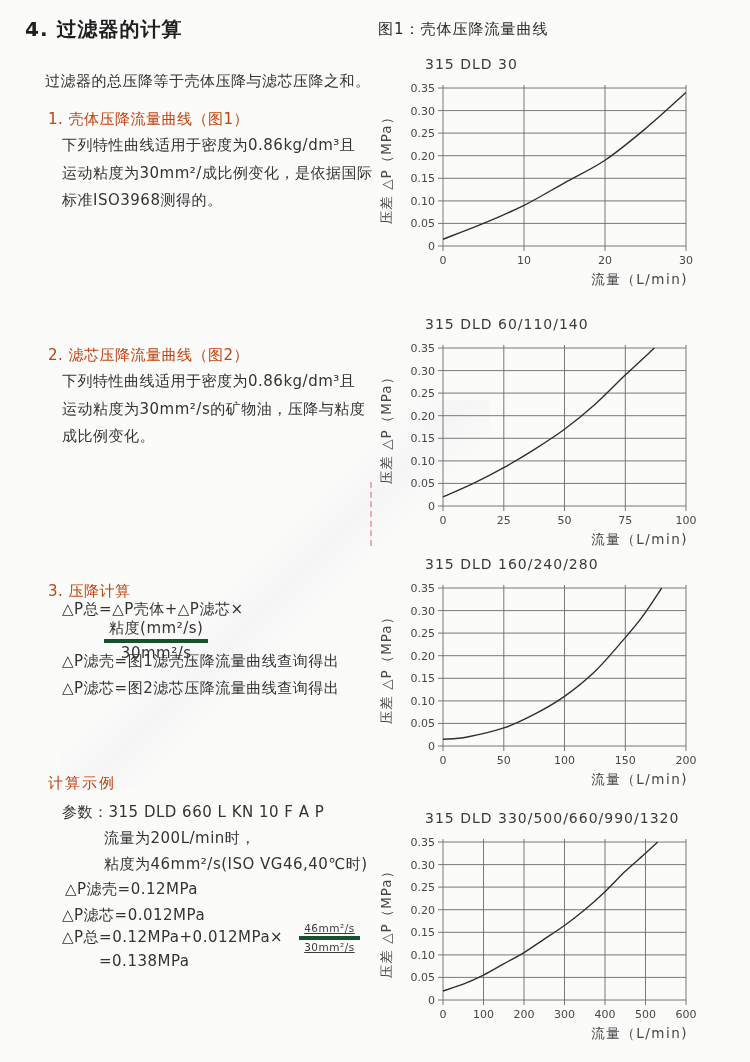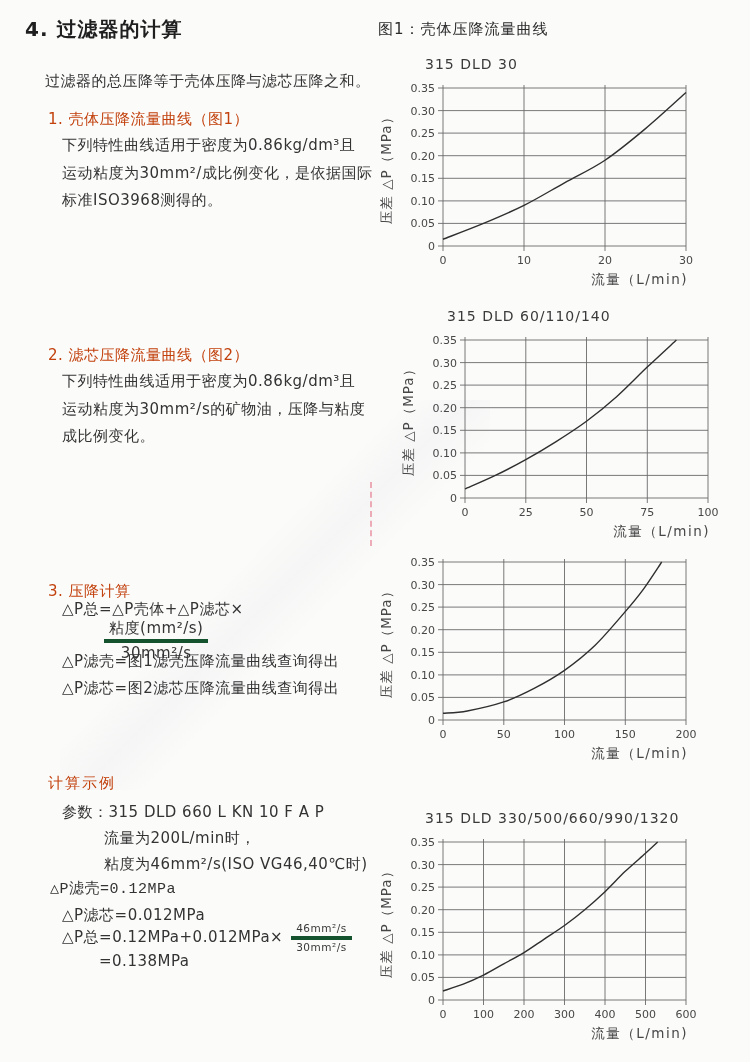--- a/index.html
+++ b/index.html
@@ -9,21 +9,21 @@
     font-family:"DejaVu Sans","Liberation Sans",sans-serif;
   }
   .abs{position:absolute;white-space:nowrap;}
   .doc-title{font-size:20px;font-weight:600;letter-spacing:1px;color:#1f1f1f;}
   .body-txt{font-size:15px;color:#333;letter-spacing:0.5px;}
   .sec-h{font-size:15px;color:#c2410c;letter-spacing:0.5px;}
   .sec-line{font-size:15px;color:#333;letter-spacing:0.5px;line-height:27.5px;}
   .frac{display:inline-block;text-align:center;vertical-align:middle;margin-left:7px;line-height:1.25;}
   .frac .num{display:block;border-bottom:4px solid #14532d;padding:0 5px 1px;}
   .frac .den{display:block;padding-top:1px;}
-  .frac-sm{font-size:10.5px;line-height:1.2;margin-left:8px;vertical-align:middle;color:#3a3a3a;}
+  .frac-sm{font-size:10.5px;line-height:1.2;margin-left:16px;vertical-align:middle;color:#3a3a3a;text-decoration:underline;}
   .formula-row{font-size:15px;color:#333;letter-spacing:0.5px;display:flex;align-items:center;}
   .fig-header{font-size:15px;color:#2a2a2a;letter-spacing:1px;font-weight:500;}
   .chart{position:absolute;left:378px;width:340px;}
   .chart-title{font-size:14px;color:#3a3a3a;letter-spacing:1px;margin:0 0 6px 47px;line-height:20px;}
   svg text{font-family:"DejaVu Sans","Liberation Sans",sans-serif;fill:#474747;}
   svg line{stroke:#6a6a6a;stroke-width:0.9;}
   svg path.curve{stroke:#2f2f2f;stroke-width:1.4;fill:none;}
   .scan-line{position:absolute;left:370px;top:482px;height:64px;width:0;
     border-left:2px dashed rgba(228,120,140,0.6);}
   .smudge{position:absolute;left:60px;top:400px;width:430px;height:390px;pointer-events:none;
@@ -68,21 +68,21 @@
     </span>
   </div>
 
   <div class="abs sec-line" style="left:62px;top:648px;">△P滤壳=图1滤壳压降流量曲线查询得出</div>
   <div class="abs sec-line" style="left:62px;top:675px;">△P滤芯=图2滤芯压降流量曲线查询得出</div>
 
   <div class="abs sec-h" style="left:48px;top:774px;letter-spacing:2px;">计算示例</div>
   <div class="abs sec-line" style="left:62px;top:799px;">参数：315 DLD 660 L KN 10 F A P</div>
   <div class="abs sec-line" style="left:104px;top:825px;">流量为200L/min时，</div>
   <div class="abs sec-line" style="left:104px;top:851px;">粘度为46mm²/s(ISO VG46,40℃时)</div>
-  <div class="abs sec-line" style="left:50px;top:876px;font-family:Liberation Mono, monospace;">△P滤壳=0.12MPa</div>
+  <div class="abs sec-line" style="left:65px;top:876px;">△P滤壳=0.12MPa</div>
   <div class="abs sec-line" style="left:62px;top:902px;">△P滤芯=0.012MPa</div>
 
   <div class="abs formula-row" style="left:62px;top:922px;">
     <span>△P总=0.12MPa+0.012MPa×</span>
     <span class="frac frac-sm">
       <span class="num">46mm²/s</span>
       <span class="den">30mm²/s</span>
     </span>
   </div>
   <div class="abs sec-line" style="left:99px;top:948px;">=0.138MPa</div>
@@ -119,21 +119,21 @@
             <text x="146.0" y="184" text-anchor="middle" font-size="11">10</text>
             <text x="227.0" y="184" text-anchor="middle" font-size="11">20</text>
             <text x="308.0" y="184" text-anchor="middle" font-size="11">30</text>
           </g>
           <text x="13" y="87" font-size="13.5" letter-spacing="1" text-anchor="middle" transform="rotate(-90 13 87)">压差 △P（MPa）</text>
           <text x="310" y="204" font-size="13.5" letter-spacing="1.5" text-anchor="end">流量（L/min)</text>
           <path class="curve" d="M 65 159.22857142857143 C 71.75 156.5952380952381, 92 149.07142857142856, 105.5 143.42857142857142 C 119 137.78571428571428, 132.5 132.14285714285714, 146 125.37142857142857 C 159.5 118.6, 173 110.3238095238095, 186.5 102.79999999999998 C 200 95.27619047619046, 213.5 89.25714285714284, 227 80.22857142857141 C 240.5 71.19999999999999, 254 59.914285714285704, 267.5 48.62857142857142 C 281 37.342857142857135, 301.25 18.533333333333324, 308 12.514285714285705"></path>
         </svg></div>
   </div>
 
-  <div class="chart" style="top:306px;margin-left:22px;">
+  <div class="chart" style="top:314px;">
     <div class="chart-title">315 DLD 60/110/140</div>
     <div class="chart-svg"><svg width="340" height="210" viewBox="0 0 340 210" style="overflow:visible">
           <g>
             <line x1="60" y1="166.0" x2="308" y2="166.0"></line>
             <line x1="60" y1="143.4" x2="308" y2="143.4"></line>
             <line x1="60" y1="120.9" x2="308" y2="120.9"></line>
             <line x1="60" y1="98.3" x2="308" y2="98.3"></line>
             <line x1="60" y1="75.7" x2="308" y2="75.7"></line>
             <line x1="60" y1="53.1" x2="308" y2="53.1"></line>
             <line x1="60" y1="30.6" x2="308" y2="30.6"></line>
@@ -159,20 +159,21 @@
             <text x="247.3" y="184" text-anchor="middle" font-size="11">75</text>
             <text x="308.0" y="184" text-anchor="middle" font-size="11">100</text>
           </g>
           <text x="13" y="87" font-size="13.5" letter-spacing="1" text-anchor="middle" transform="rotate(-90 13 87)">压差 △P（MPa）</text>
           <text x="310" y="204" font-size="13.5" letter-spacing="1.5" text-anchor="end">流量（L/min)</text>
           <path class="curve" d="M 65 156.97142857142856 C 70.0625 154.7142857142857, 85.25 148.3190476190476, 95.375 143.42857142857142 C 105.5 138.53809523809522, 115.625 133.27142857142857, 125.75 127.62857142857143 C 135.875 121.9857142857143, 146 115.96666666666667, 156.125 109.57142857142857 C 166.25 103.17619047619047, 176.375 96.78095238095239, 186.5 89.25714285714285 C 196.625 81.73333333333332, 206.75 73.45714285714284, 216.875 64.42857142857142 C 227 55.39999999999999, 237.32750000000001 44.490476190476194, 247.25 35.08571428571429 C 257.1725 25.680952380952384, 271.54999999999995 12.514285714285716, 276.40999999999997 8"></path>
         </svg></div>
   </div>
 
   <div class="chart" style="top:554px;">
+    <div class="chart-title">315 DLD 160/240/280</div>
     <div class="chart-svg"><svg width="340" height="210" viewBox="0 0 340 210" style="overflow:visible">
           <g>
             <line x1="60" y1="166.0" x2="308" y2="166.0"></line>
             <line x1="60" y1="143.4" x2="308" y2="143.4"></line>
             <line x1="60" y1="120.9" x2="308" y2="120.9"></line>
             <line x1="60" y1="98.3" x2="308" y2="98.3"></line>
             <line x1="60" y1="75.7" x2="308" y2="75.7"></line>
             <line x1="60" y1="53.1" x2="308" y2="53.1"></line>
             <line x1="60" y1="30.6" x2="308" y2="30.6"></line>
             <line x1="60" y1="8.0" x2="308" y2="8.0"></line>

